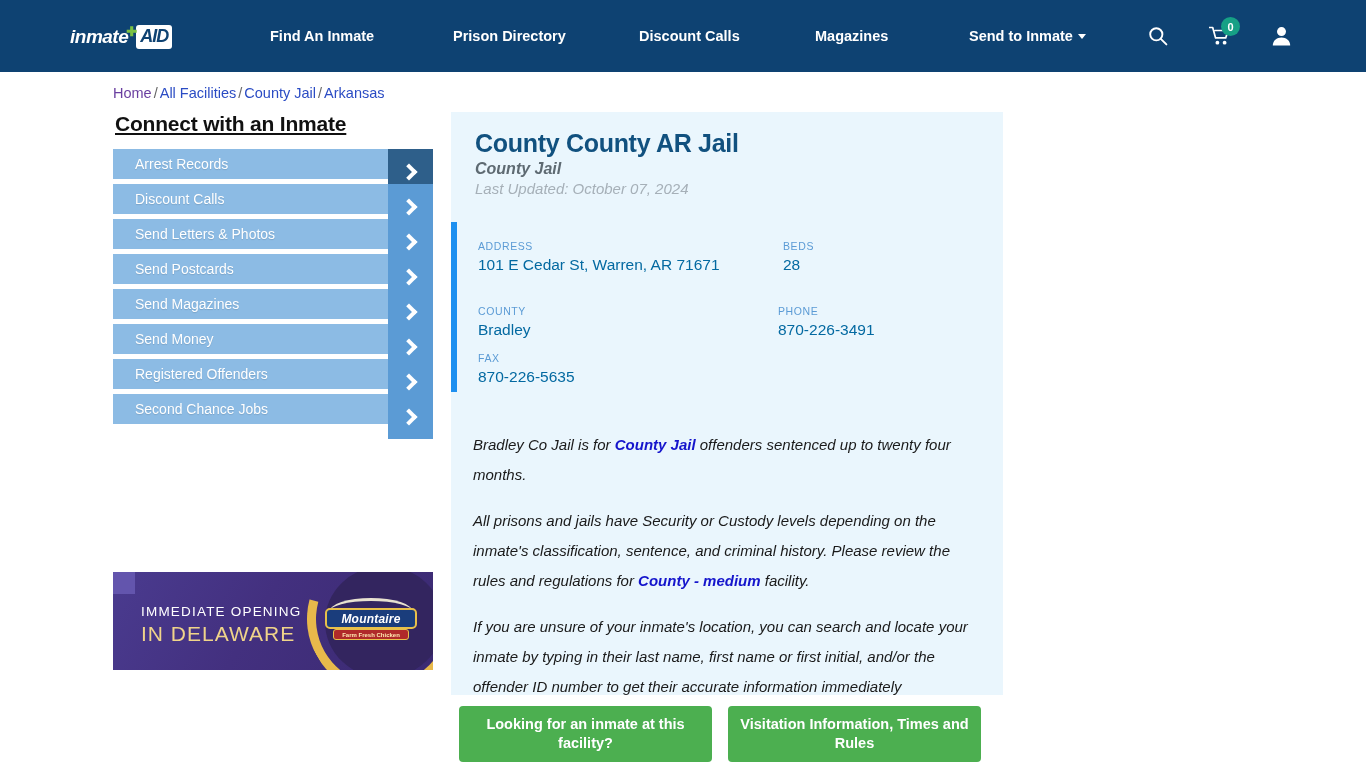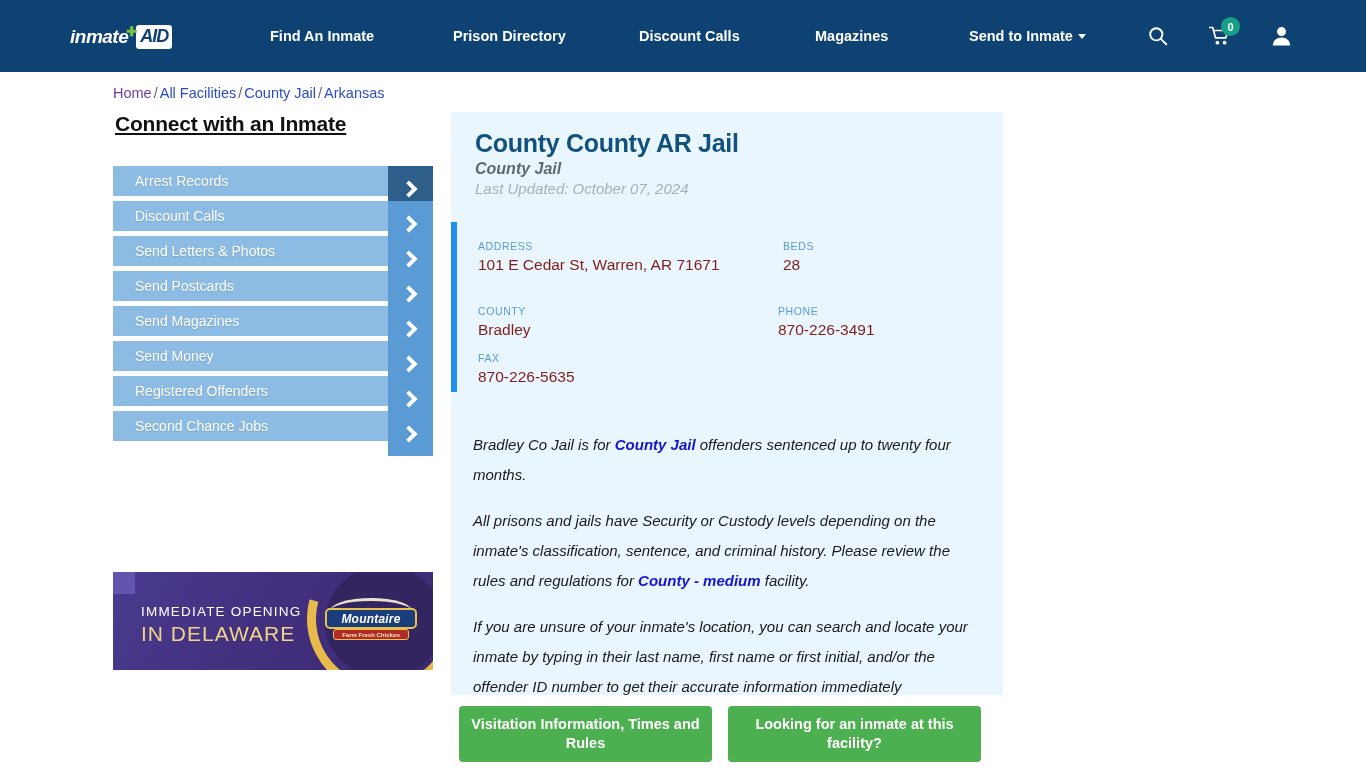--- a/index.html
+++ b/index.html
@@ -81,21 +81,21 @@
   }
   .breadcrumb a { text-decoration: none; cursor: pointer; }
   .bc-visited { color: #6a3fa0; }
   .bc-link { color: #2b4cc4; }
   .bc-sep { color: #666; margin: 0 2px; }
 
   
   .sidebar { position: absolute; left: 113px; top: 112px; width: 322px; }
   .sidebar-title {
     font-size: 21px; font-weight: bold; color: #111;
-    text-decoration: underline; margin: 0 0 30px 2px;
+    text-decoration: underline; margin: 0 0 13px 2px;
     letter-spacing: -0.2px;
   }
   .side-item {
     position: relative; width: 320px; height: 30px;
     background: #8cbbe4; margin-bottom: 5px;
     display: flex; align-items: center; cursor: pointer;
   }
   .side-item-label {
     color: #ffffff; font-size: 14px; padding-left: 22px;
     text-shadow: 0 1px 1px rgba(0,0,0,0.12);
@@ -209,21 +209,21 @@
   .ic-address { left: 0; top: 0; width: 260px; }
   .ic-beds    { left: 305px; top: 0; }
   .ic-county  { left: 0; top: 65px; }
   .ic-phone   { left: 300px; top: 65px; }
   .ic-fax     { left: 0; top: 112px; }
   .info-label {
     font-size: 10.5px; color: #5b9bd5; letter-spacing: 0.6px;
     margin-bottom: 3px;
   }
   .info-value {
-    font-size: 15.5px; color: #7f1d1d; line-height: 19px;
+    font-size: 15.5px; color: #0369a1; line-height: 19px;
   }
 
   .body-text {
     position: absolute; left: 22px; top: 318px;
     width: 512px;
   }
   .para {
     font-size: 15px; font-style: italic; color: #1a1a1a;
     line-height: 30px; margin: 0 0 16px 0;
   }
@@ -405,15 +405,15 @@
 
     <p class="para"><span>All prisons and jails have Security or Custody levels depending on the inmate's classification, sentence, and criminal history. Please review the rules and regulations for </span><span class="hl">County - medium</span><span> facility.</span></p>
 
     <p class="para"><span>If you are unsure of your inmate's location, you can search and locate your inmate by typing in their last name, first name or first initial, and/or the offender ID number to get their accurate information immediately</span>
       <span class="offenders-link">Registered Offenders</span>
     </p>
   </div>
 </div>
 
 <div class="btn-row">
+  <div class="gbtn">Looking for an inmate at this facility?</div>
   <div class="gbtn">Visitation Information, Times and Rules</div>
-  <div class="gbtn">Looking for an inmate at this facility?</div>
 </div>
 
 </body></html>

